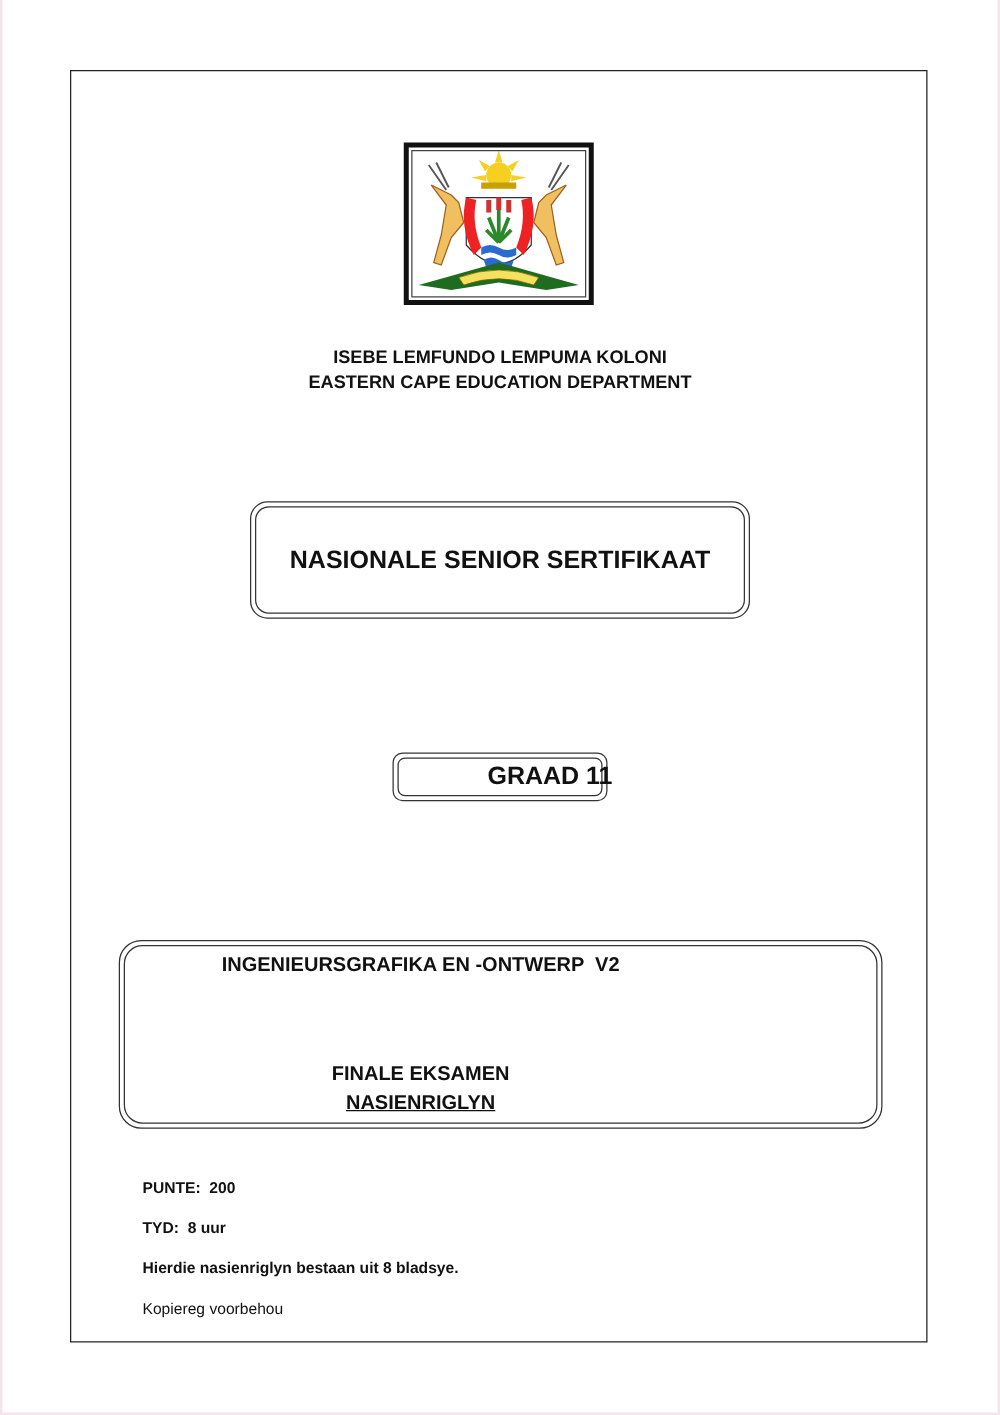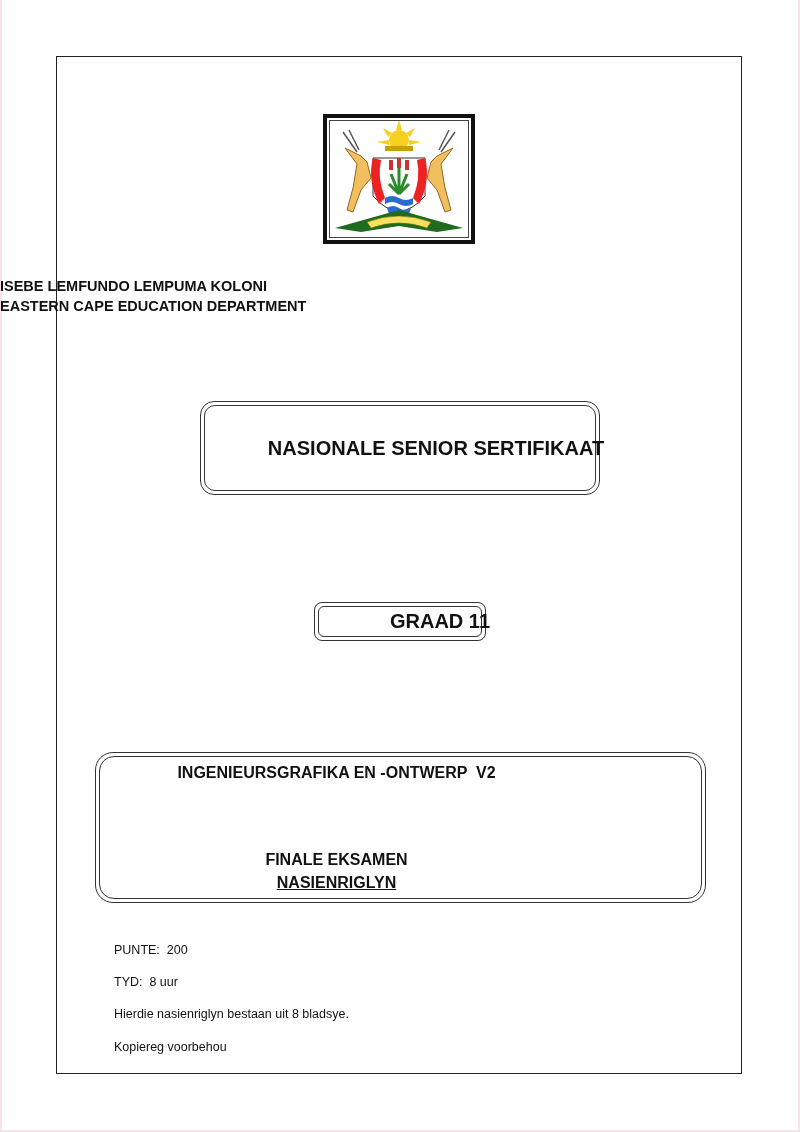--- a/index.html
+++ b/index.html
@@ -16,57 +16,57 @@
     position:absolute; left:56px; top:56px; width:686px; height:1018px;
     border:1.5px solid #222; box-sizing:border-box;
   }
   .crest {
     position:absolute; left:323px; top:114px; width:152px; height:130px;
     border:4px solid #111; box-sizing:border-box; background:#fff;
     outline:1px solid #444; outline-offset:-7px;
   }
   .crest svg { display:block; width:100%; height:100%; }
   .dept {
-    position:absolute; left:0; width:800px; text-align:left;
+    position:absolute; left:0; width:800px; text-align:center;
     font-weight:bold; font-size:14.5px; line-height:20px;
   }
   .dept div { height:20px; }
   .dbl-box {
     position:absolute; box-sizing:border-box;
     border:1.5px solid #333; border-radius:14px;
   }
   .dbl-box::after {
     content:""; position:absolute; left:3px; top:3px; right:3px; bottom:3px;
     border:1px solid #333; border-radius:11px;
   }
   .nss { left:200px; top:401px; width:400px; height:94px; }
   .nss-text {
     position:absolute; left:200px; top:401px; width:400px; height:94px;
     display:flex; align-items:center; justify-content:center;
-    font-weight:bold; font-size:20px;margin-left:36px;
+    font-weight:bold; font-size:20px;
   }
   .grade { left:314px; top:602px; width:172px; height:39px; border-radius:8px; }
   .grade::after { border-radius:6px; }
   .grade-text {
     position:absolute; left:314px; top:602px; width:172px; height:39px;
     display:flex; align-items:center; justify-content:center;
     font-weight:bold; font-size:20px;padding-left:40px;
   }
   .subject { left:95px; top:752px; width:611px; height:151px; border-radius:18px; }
   .subject::after { border-radius:15px; }
   .subject-text {
     position:absolute; left:95px; top:752px; width:483px; height:151px;
     text-align:center; font-weight:bold; font-size:16px;
   }
   .subject-text .l1 { position:absolute; left:0; width:100%; top:12px; }
   .subject-text .l2 { position:absolute; left:0; width:100%; top:55px; }
   .subject-text .l3 { position:absolute; left:0; width:100%; top:99px; }
   .subject-text .l4 { position:absolute; left:0; width:100%; top:122px;text-decoration:underline; }
   .info { position:absolute; left:114px; font-size:12.5px; }
-  .info.b { font-weight:normal; }
+  .info.b { font-weight:bold; }
 </style>
 </head>
 <body>
 
 <div class="edge-left"></div>
 <div class="edge-right"></div>
 <div class="edge-bottom"></div>
 
 <div class="frame"></div>
 

